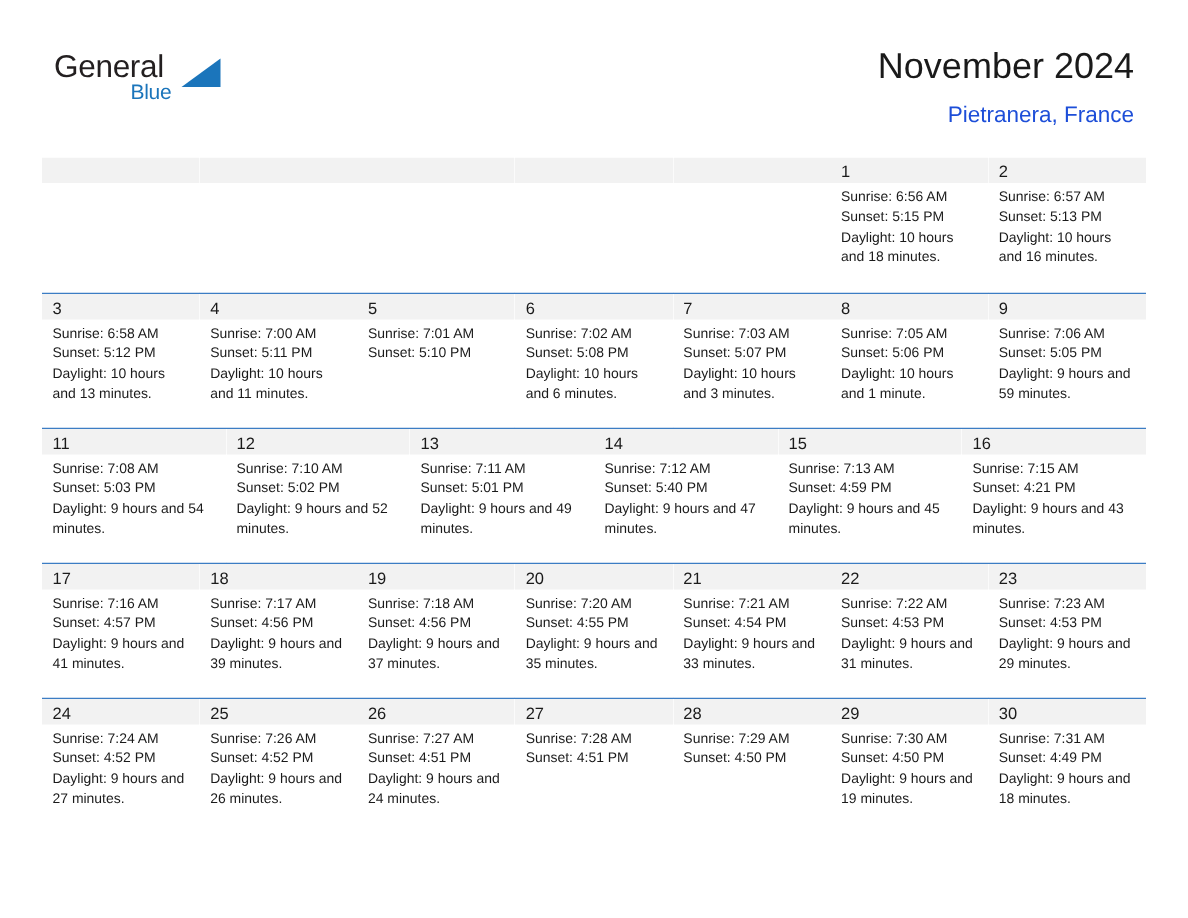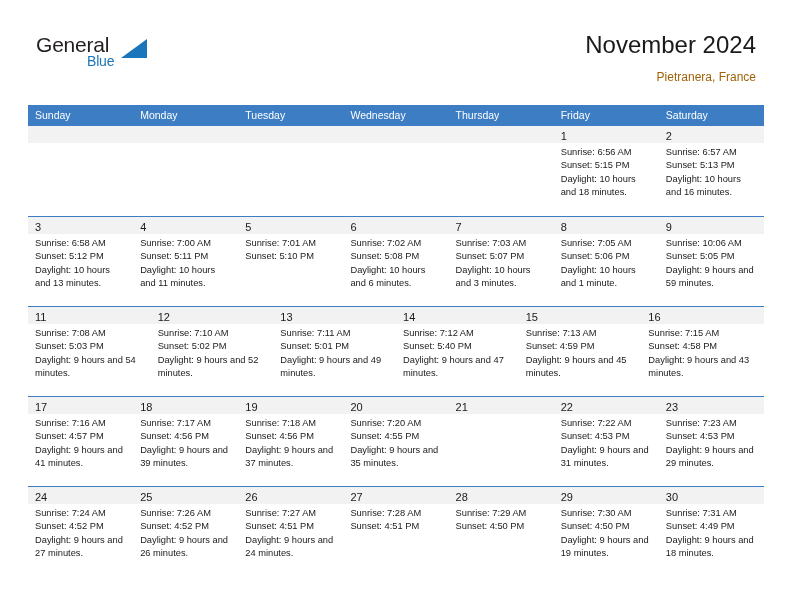--- a/index.html
+++ b/index.html
@@ -72,22 +72,22 @@
     text-align: right;
   }
   .cal-title {
     font-size: 24px;
     color: #1a1a1a;
     font-weight: normal;
     line-height: 34px;
     white-space: nowrap;
   }
   .cal-subtitle {
-    font-size: 12px;
-    color: #a16207;
+    font-size: 15px;
+    color: #1d4ed8;
     line-height: 20px;
     margin-top: 5px;
     white-space: nowrap;
   }
 
   
   .calendar {
     position: absolute;
     left: 28px;
     top: 105px;
@@ -163,29 +163,20 @@
       <span class="logo-triangle"></span>
       <span class="logo-blue">Blue</span>
     </div>
     <div class="title-block">
       <div class="cal-title">November 2024</div>
       <div class="cal-subtitle">Pietranera, France</div>
     </div>
   </div>
 
   <div class="calendar">
-    <div class="weekday-row">
-      <div class="weekday">Sunday</div>
-      <div class="weekday">Monday</div>
-      <div class="weekday">Tuesday</div>
-      <div class="weekday">Wednesday</div>
-      <div class="weekday">Thursday</div>
-      <div class="weekday">Friday</div>
-      <div class="weekday">Saturday</div>
-    </div>
     <div id="weeks-container">
         <div class="week-row first">
           <div class="day-cell empty">
             <div class="day-number-band"><span class="day-number"></span></div>
           </div>
           <div class="day-cell empty">
             <div class="day-number-band"><span class="day-number"></span></div>
           </div>
           <div class="day-cell empty">
             <div class="day-number-band"><span class="day-number"></span></div>
@@ -257,21 +248,21 @@
             <div class="day-number-band"><span class="day-number">8</span></div>
             <div class="day-details">
               <div>Sunrise: 7:05 AM</div>
               <div>Sunset: 5:06 PM</div>
               <div class="wrap2">Daylight: 10 hours and 1 minute.</div>
             </div>
           </div>
           <div class="day-cell">
             <div class="day-number-band"><span class="day-number">9</span></div>
             <div class="day-details">
-              <div>Sunrise: 10:06 AM</div>
+              <div>Sunrise: 7:06 AM</div>
               <div>Sunset: 5:05 PM</div>
               <div class="wrap2">Daylight: 9 hours and 59 minutes.</div>
             </div>
           </div>
         </div>
         <div class="week-row">
           <div class="day-cell">
             <div class="day-number-band"><span class="day-number">11</span></div>
             <div class="day-details">
               <div>Sunrise: 7:08 AM</div>
@@ -308,21 +299,21 @@
             <div class="day-details">
               <div>Sunrise: 7:13 AM</div>
               <div>Sunset: 4:59 PM</div>
               <div class="wrap2">Daylight: 9 hours and 45 minutes.</div>
             </div>
           </div>
           <div class="day-cell">
             <div class="day-number-band"><span class="day-number">16</span></div>
             <div class="day-details">
               <div>Sunrise: 7:15 AM</div>
-              <div>Sunset: 4:58 PM</div>
+              <div>Sunset: 4:21 PM</div>
               <div class="wrap2">Daylight: 9 hours and 43 minutes.</div>
             </div>
           </div>
         </div>
         <div class="week-row">
           <div class="day-cell">
             <div class="day-number-band"><span class="day-number">17</span></div>
             <div class="day-details">
               <div>Sunrise: 7:16 AM</div>
               <div>Sunset: 4:57 PM</div>
@@ -348,20 +339,25 @@
           <div class="day-cell">
             <div class="day-number-band"><span class="day-number">20</span></div>
             <div class="day-details">
               <div>Sunrise: 7:20 AM</div>
               <div>Sunset: 4:55 PM</div>
               <div class="wrap2">Daylight: 9 hours and 35 minutes.</div>
             </div>
           </div>
           <div class="day-cell">
             <div class="day-number-band"><span class="day-number">21</span></div>
+            <div class="day-details">
+              <div>Sunrise: 7:21 AM</div>
+              <div>Sunset: 4:54 PM</div>
+              <div class="wrap2">Daylight: 9 hours and 33 minutes.</div>
+            </div>
           </div>
           <div class="day-cell">
             <div class="day-number-band"><span class="day-number">22</span></div>
             <div class="day-details">
               <div>Sunrise: 7:22 AM</div>
               <div>Sunset: 4:53 PM</div>
               <div class="wrap2">Daylight: 9 hours and 31 minutes.</div>
             </div>
           </div>
           <div class="day-cell">

